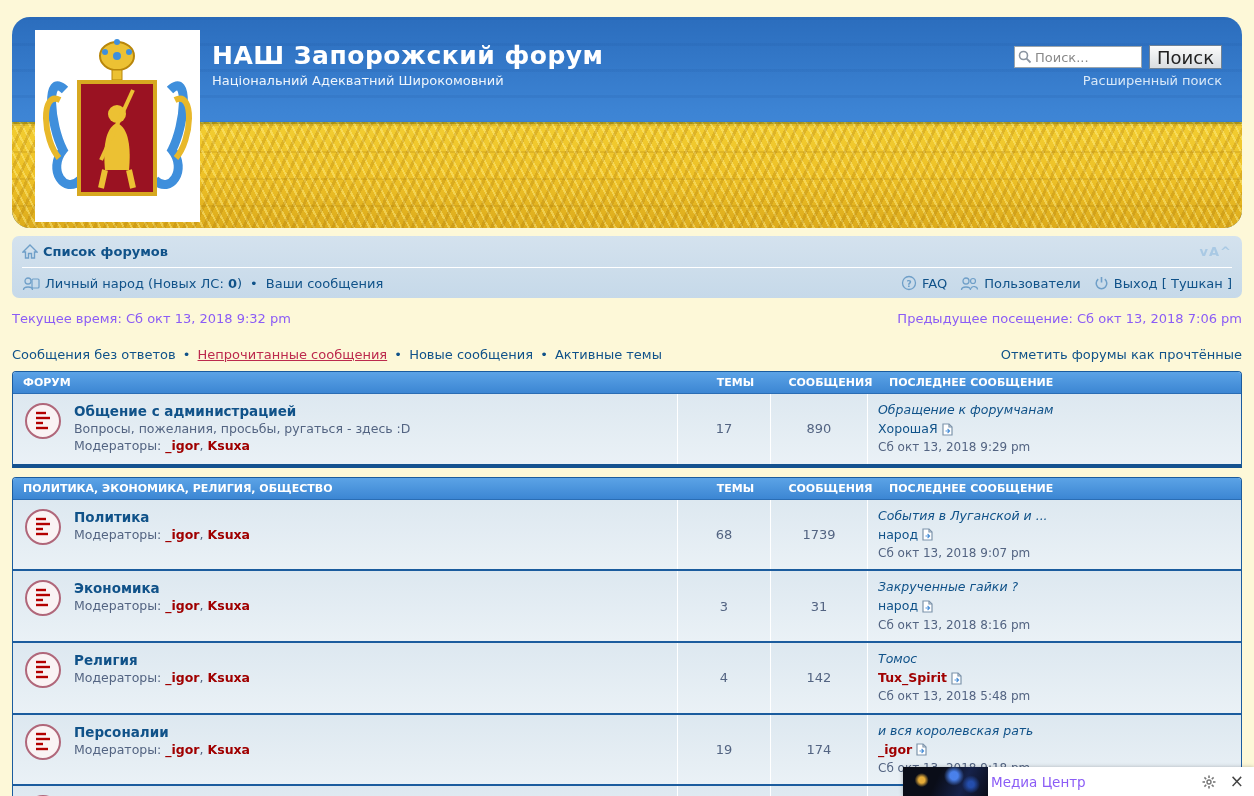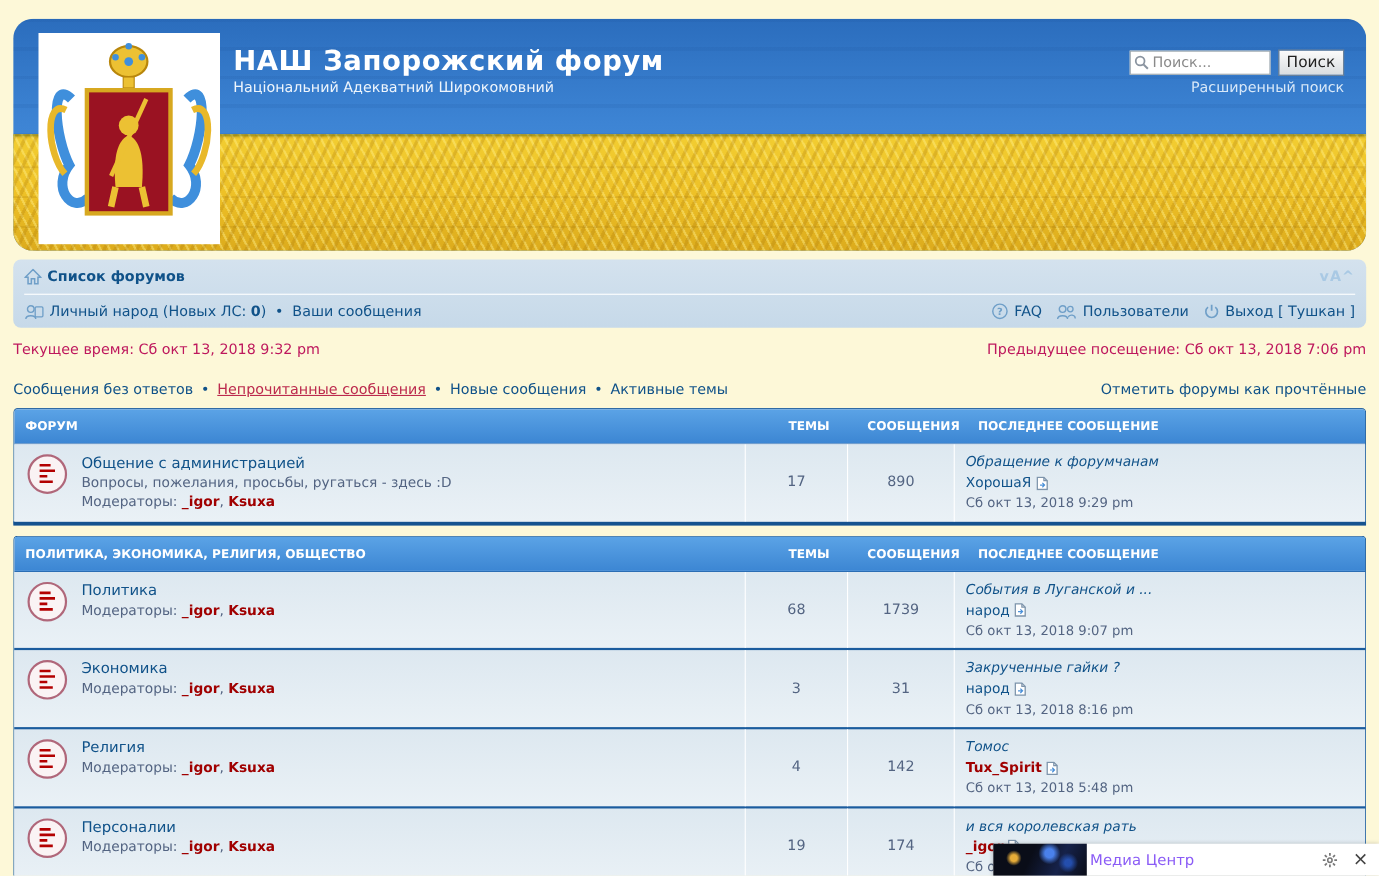--- a/index.html
+++ b/index.html
@@ -41,72 +41,72 @@
   .search-area { position:absolute; right:20px; top:28px; z-index:4; text-align:right; }
   .search-row { display:flex; align-items:center; gap:7px; justify-content:flex-end; }
   .search-box { position:relative; }
   .search-box input {
     width:128px; height:22px; border:1px solid #9aa5ad; padding:2px 4px 2px 20px;
     font-size:13px; color:#333; font-family:inherit; background:#fff;
   }
   .search-box input::placeholder { color:#8a8a8a; }
   .search-box .mag { position:absolute; left:4px; top:4px; }
   .search-btn {
-    height:24px; padding:1px 7px; font-size:14px; color:#222; font-family:inherit;
+    height:24px; padding:1px 7px; font-size:18px; color:#222; font-family:inherit;
     background:linear-gradient(180deg,#fbfbfb,#d9dde0); border:1px solid #6f8296; cursor:pointer;
   }
   .adv-link { display:inline-block; margin-top:4px; color:#d8e8f8; font-size:13px; }
 
   
   .navbar {
     margin-top:8px; border-radius:7px; background:linear-gradient(180deg,#d4e2ee,#c6d9e9);
     padding:0 10px;
   }
   .nav-row { display:flex; align-items:center; height:31px; justify-content:space-between; }
   .nav-row + .nav-row { border-top:1px solid #fff; }
   .nav-left, .nav-right { display:flex; align-items:center; gap:5px; }
   .nav-link { color:#105289; }
   .nav-link.bold { font-weight:bold; }
   .bullet { color:#105289; margin:0 3px; }
   .pm-count { font-weight:bold; }
   .fontsize-ctl { color:#a9c9e4; font-size:13px; font-weight:bold; letter-spacing:1px; cursor:pointer; }
   .icn { display:inline-block; vertical-align:middle; }
 
   
-  .time-row { display:flex; justify-content:space-between; margin-top:13px; color:#be185d; }
+  .time-row { display:flex; justify-content:space-between; margin-top:13px; color:#8b5cf6; }
   .quick-row { display:flex; justify-content:space-between; margin-top:21px; }
   .quick-left a, .quick-right a { color:#105289; }
   .quick-left a.red { color:#bc2a4d; text-decoration:underline; }
 
   
   .ftable {
     margin-top:9px; border:1px solid #1b5c9e; border-bottom:4px solid #15528f;
     border-radius:4px 4px 0 0; background:#e6edf3;
   }
   .thead {
-    display:flex; align-items:center; height:32px; color:#fff;
+    display:flex; align-items:center; height:22px; color:#fff;
     background:linear-gradient(180deg,#5ba3e6,#3c86d3); border-bottom:1px solid #2a6db4;
     font-size:11px; font-weight:bold; border-radius:3px 3px 0 0;
   }
   .th-forum { flex:1; padding-left:10px; }
   .th-topics { width:93px; text-align:center; }
   .th-posts { width:97px; text-align:center; }
   .th-last { width:362px; padding-left:10px; }
 
   .frow { display:flex; background:linear-gradient(180deg,#dde8f0,#eaf1f6); }
   .frow + .frow { border-top:2px solid #1b5c9e; }
   .cell-forum { flex:1; display:flex; gap:13px; padding:9px 6px 9px 12px; align-items:flex-start; }
   .cell-num {
     width:93px; border-left:1px solid #fff; display:flex; align-items:center;
     justify-content:center; color:#536482; font-size:13px;
   }
   .cell-num.posts { width:97px; }
   .cell-last { width:374px; border-left:1px solid #fff; padding:7px 10px; font-size:12.5px; line-height:1.45; }
 
-  .ftitle { color:#105289; font-weight:normal; font-size:13.5px;text-align:right; }
+  .ftitle { color:#105289; font-weight:bold; font-size:13.5px;text-align:right; }
   .fdesc { color:#536482; font-size:12.5px; margin-top:2px; }
   .fmods { color:#536482; font-size:12.5px; margin-top:2px; }
   .modlink { color:#a00000; font-weight:bold; }
   .ltitle { color:#105289; font-style:italic; }
   .lposter-line { margin-top:1px; display:flex; align-items:center; gap:4px; }
   .lposter { color:#105289; }
   .lposter.mod { color:#a00000; font-weight:bold; }
   .ldate { color:#536482; font-size:12px; margin-top:1px; }
 
   .ficon {

